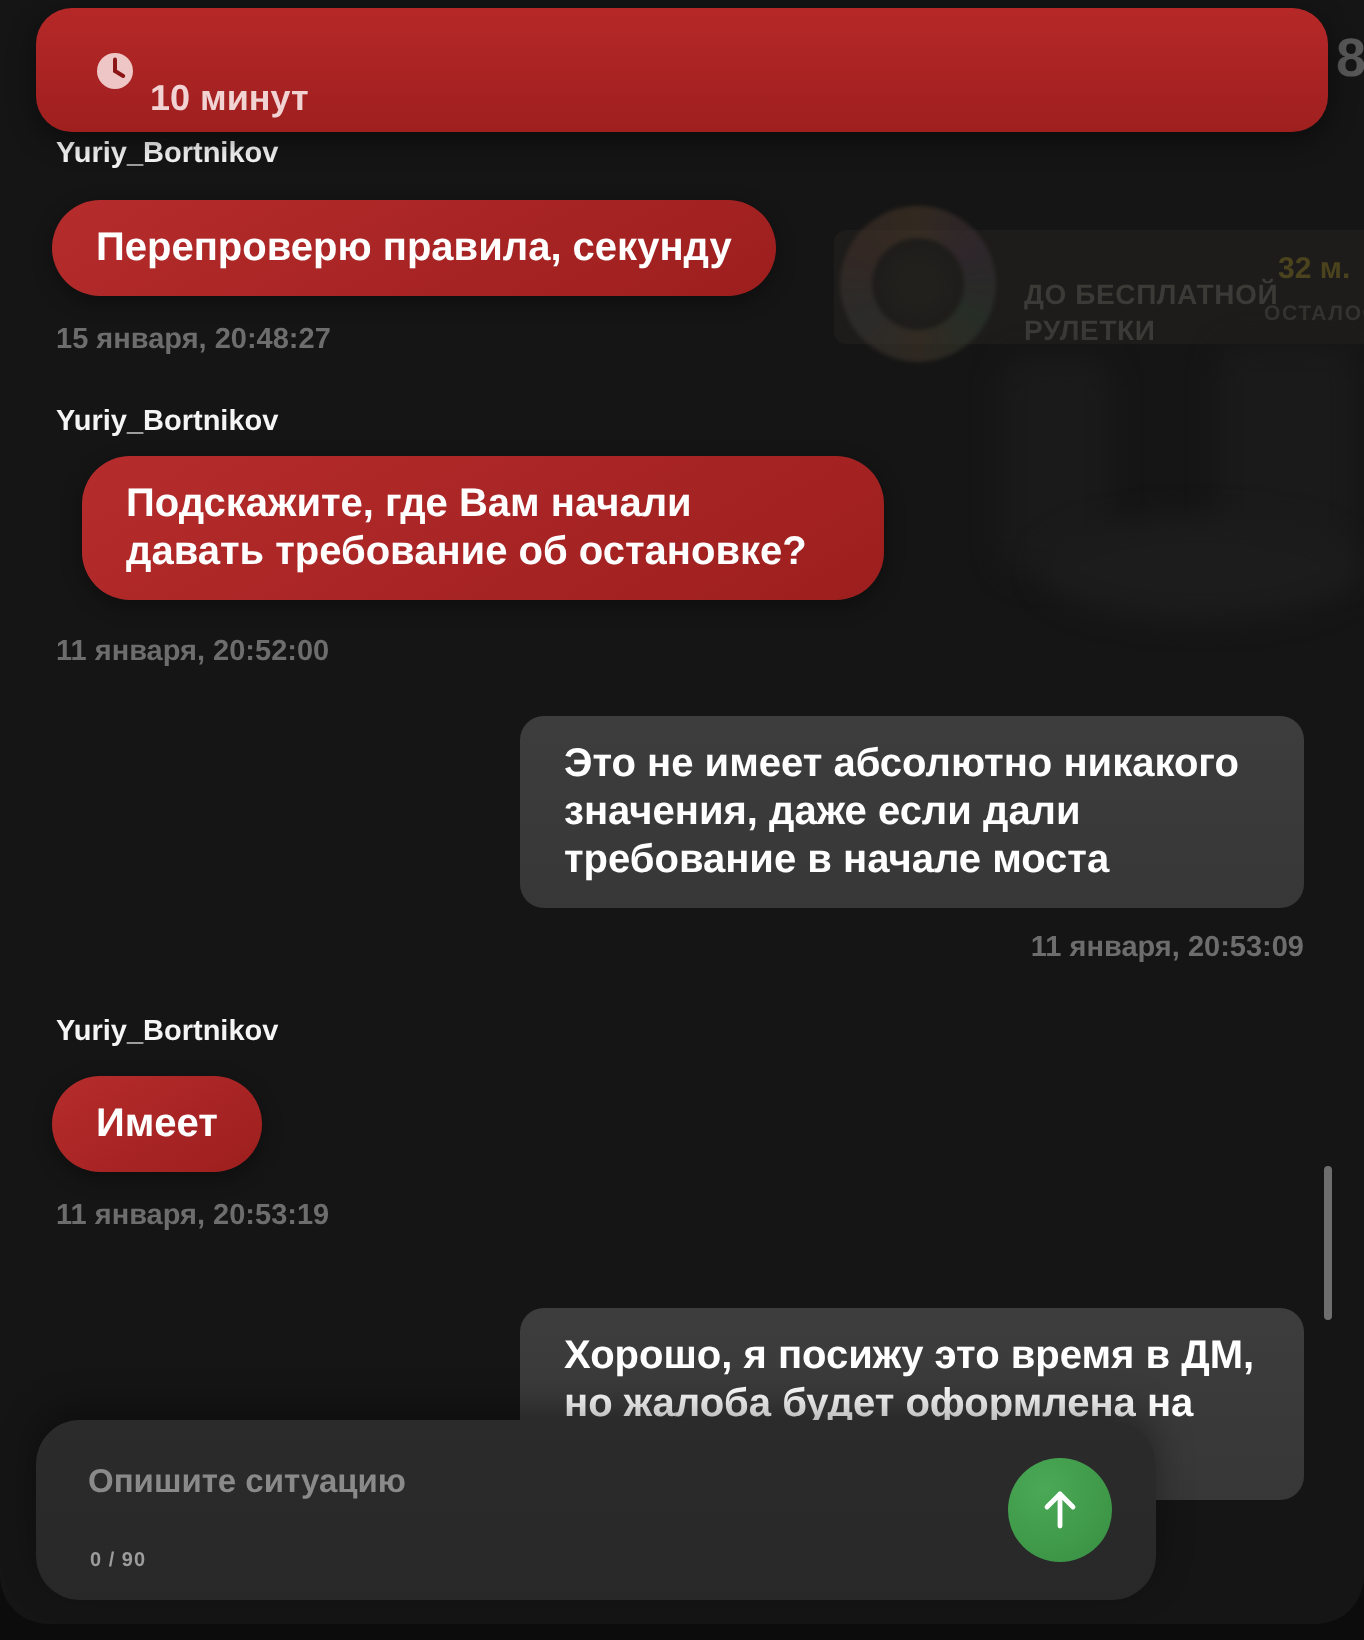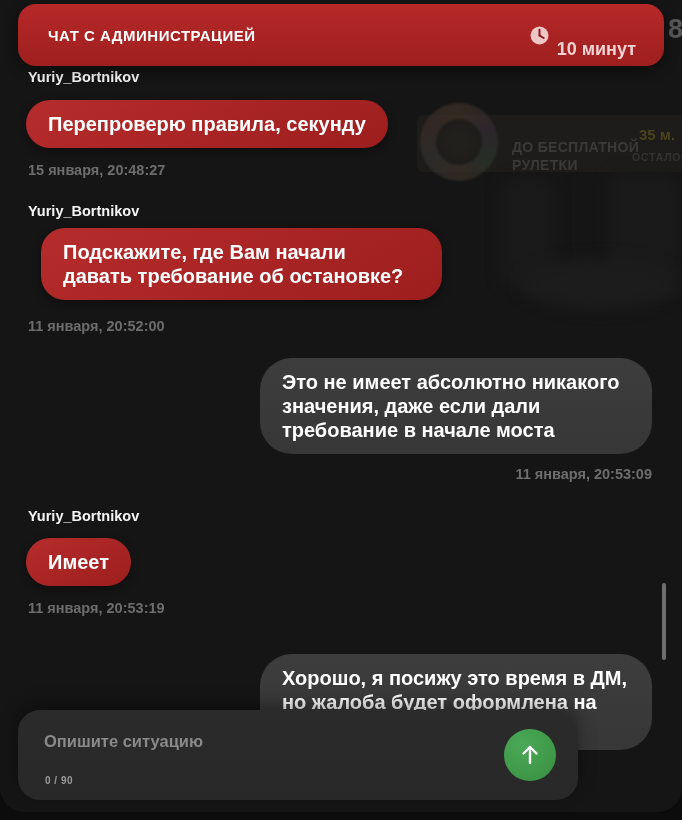--- a/index.html
+++ b/index.html
@@ -74,21 +74,21 @@
     width:max-content;
   }
   .bubble.admin {
     left:26px;
     background:linear-gradient(150deg,#b62c2c,#9d1e1e);
     box-shadow:0 3px 10px rgba(0,0,0,.35);
   }
   .bubble.user {
     right:30px;
     background:linear-gradient(180deg,#3d3d3d,#373737);
-    border-radius:32px;
+    border-radius:12px;
     max-width:392px;
   }
   .bubble.admin.wide { max-width:401px; }
   .timestamp {
     position:absolute; color:#6d6d6d; font-size:14.5px; font-weight:600;
   }
   .timestamp.left { left:28px; }
   .timestamp.right { right:30px; text-align:left; }
 
   
@@ -128,31 +128,30 @@
 <div class="screen">
   <div class="panel">
 
     <div class="bg-layer">
       <div class="promo-banner">
         <div class="promo-wheel"></div>
         <div class="promo-text">
           <span>ДО БЕСПЛАТНОЙ</span><br>
           <span>РУЛЕТКИ</span>
         </div>
-        <div class="promo-value">35 м.</div>
+        <div class="promo-value">32 м.</div>
         <div class="promo-caption">ОСТАЛОСЬ</div>
       </div>
       <div class="silhouette sil-1"></div>
       <div class="silhouette sil-2"></div>
       <div class="silhouette sil-3"></div>
       <div class="corner-digit">8</div>
     </div>
 
     <div class="chat-header">
-      <div class="chat-title">ЧАТ С АДМИНИСТРАЦИЕЙ</div>
       <div class="chat-timer">
         <span style="display:flex;">
           <svg width="19" height="19" viewBox="0 0 19 19">
             <circle cx="9.5" cy="9.5" r="9" fill="#eec6c6"></circle>
             <line x1="9.5" y1="9.5" x2="9.5" y2="3.8" stroke="#8c1616" stroke-width="2" stroke-linecap="round"></line>
             <line x1="9.5" y1="9.5" x2="13.6" y2="12" stroke="#8c1616" stroke-width="2" stroke-linecap="round"></line>
           </svg>
         </span>
         <span class="label">10 минут</span>
       </div>

